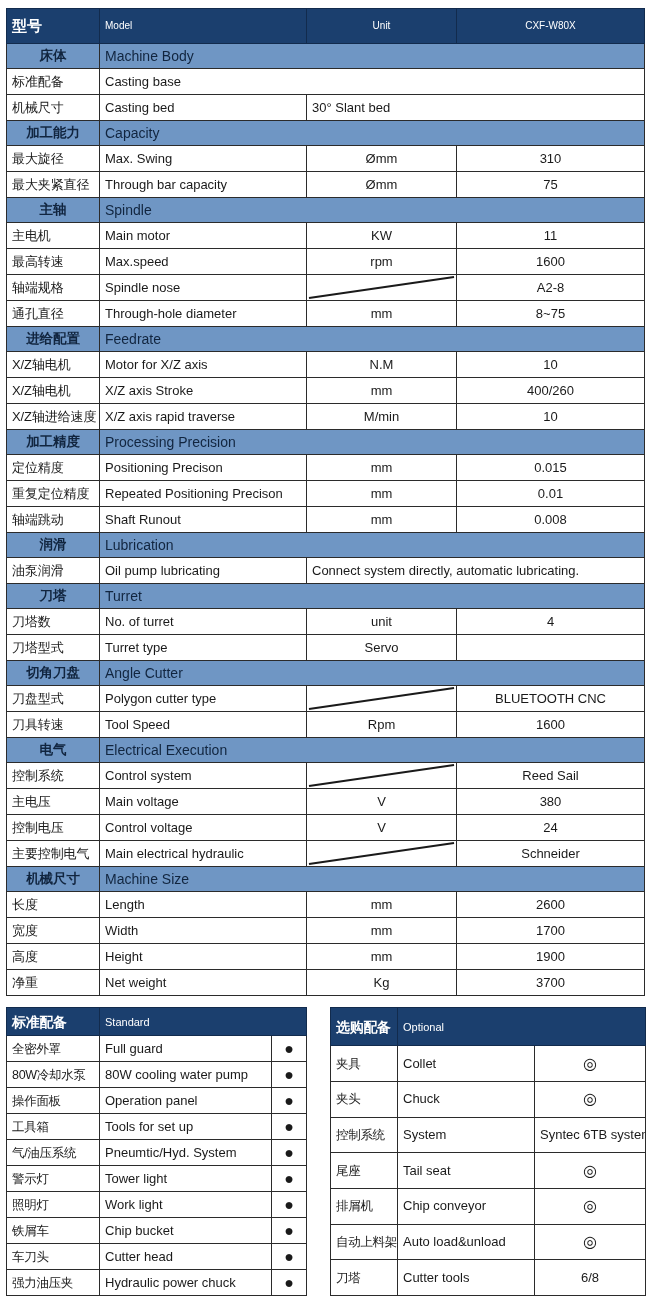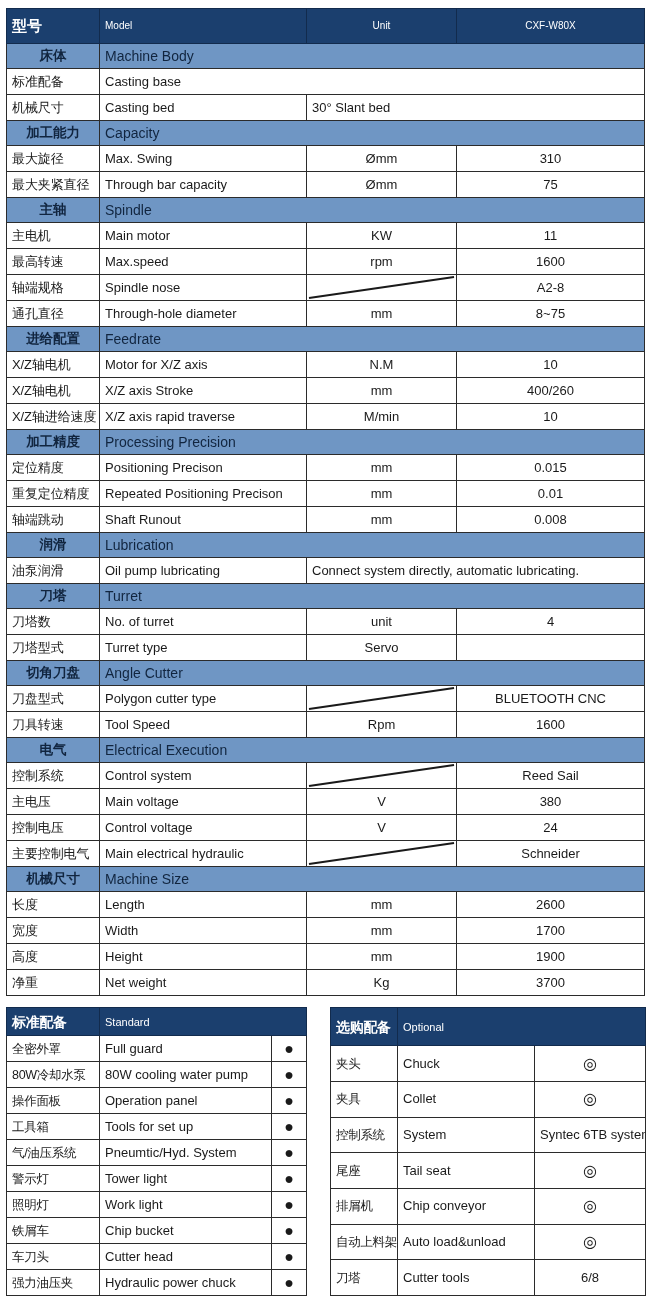--- a/index.html
+++ b/index.html
@@ -409,30 +409,30 @@
           <col class="o-cn">
           <col class="o-en">
           <col class="o-mk">
         </colgroup>
       <tbody id="opt-body">
           <tr class="titlerow">
             <td class="cn">选购配备</td>
             <td class="en" colspan="2">Optional</td>
           </tr>
           <tr>
+            <td class="cn">夹具</td>
+            <td class="en">Collet</td>
+            <td class="mark ring">◎</td>
+          </tr>
+          <tr>
             <td class="cn">夹头</td>
             <td class="en">Chuck</td>
             <td class="mark ring">◎</td>
           </tr>
           <tr>
-            <td class="cn">夹具</td>
-            <td class="en">Collet</td>
-            <td class="mark ring">◎</td>
-          </tr>
-          <tr>
             <td class="cn">控制系统</td>
             <td class="en">System</td>
             <td class="mark txt">Syntec 6TB system</td>
           </tr>
           <tr>
             <td class="cn">尾座</td>
             <td class="en">Tail seat</td>
             <td class="mark ring">◎</td>
           </tr>
           <tr>

